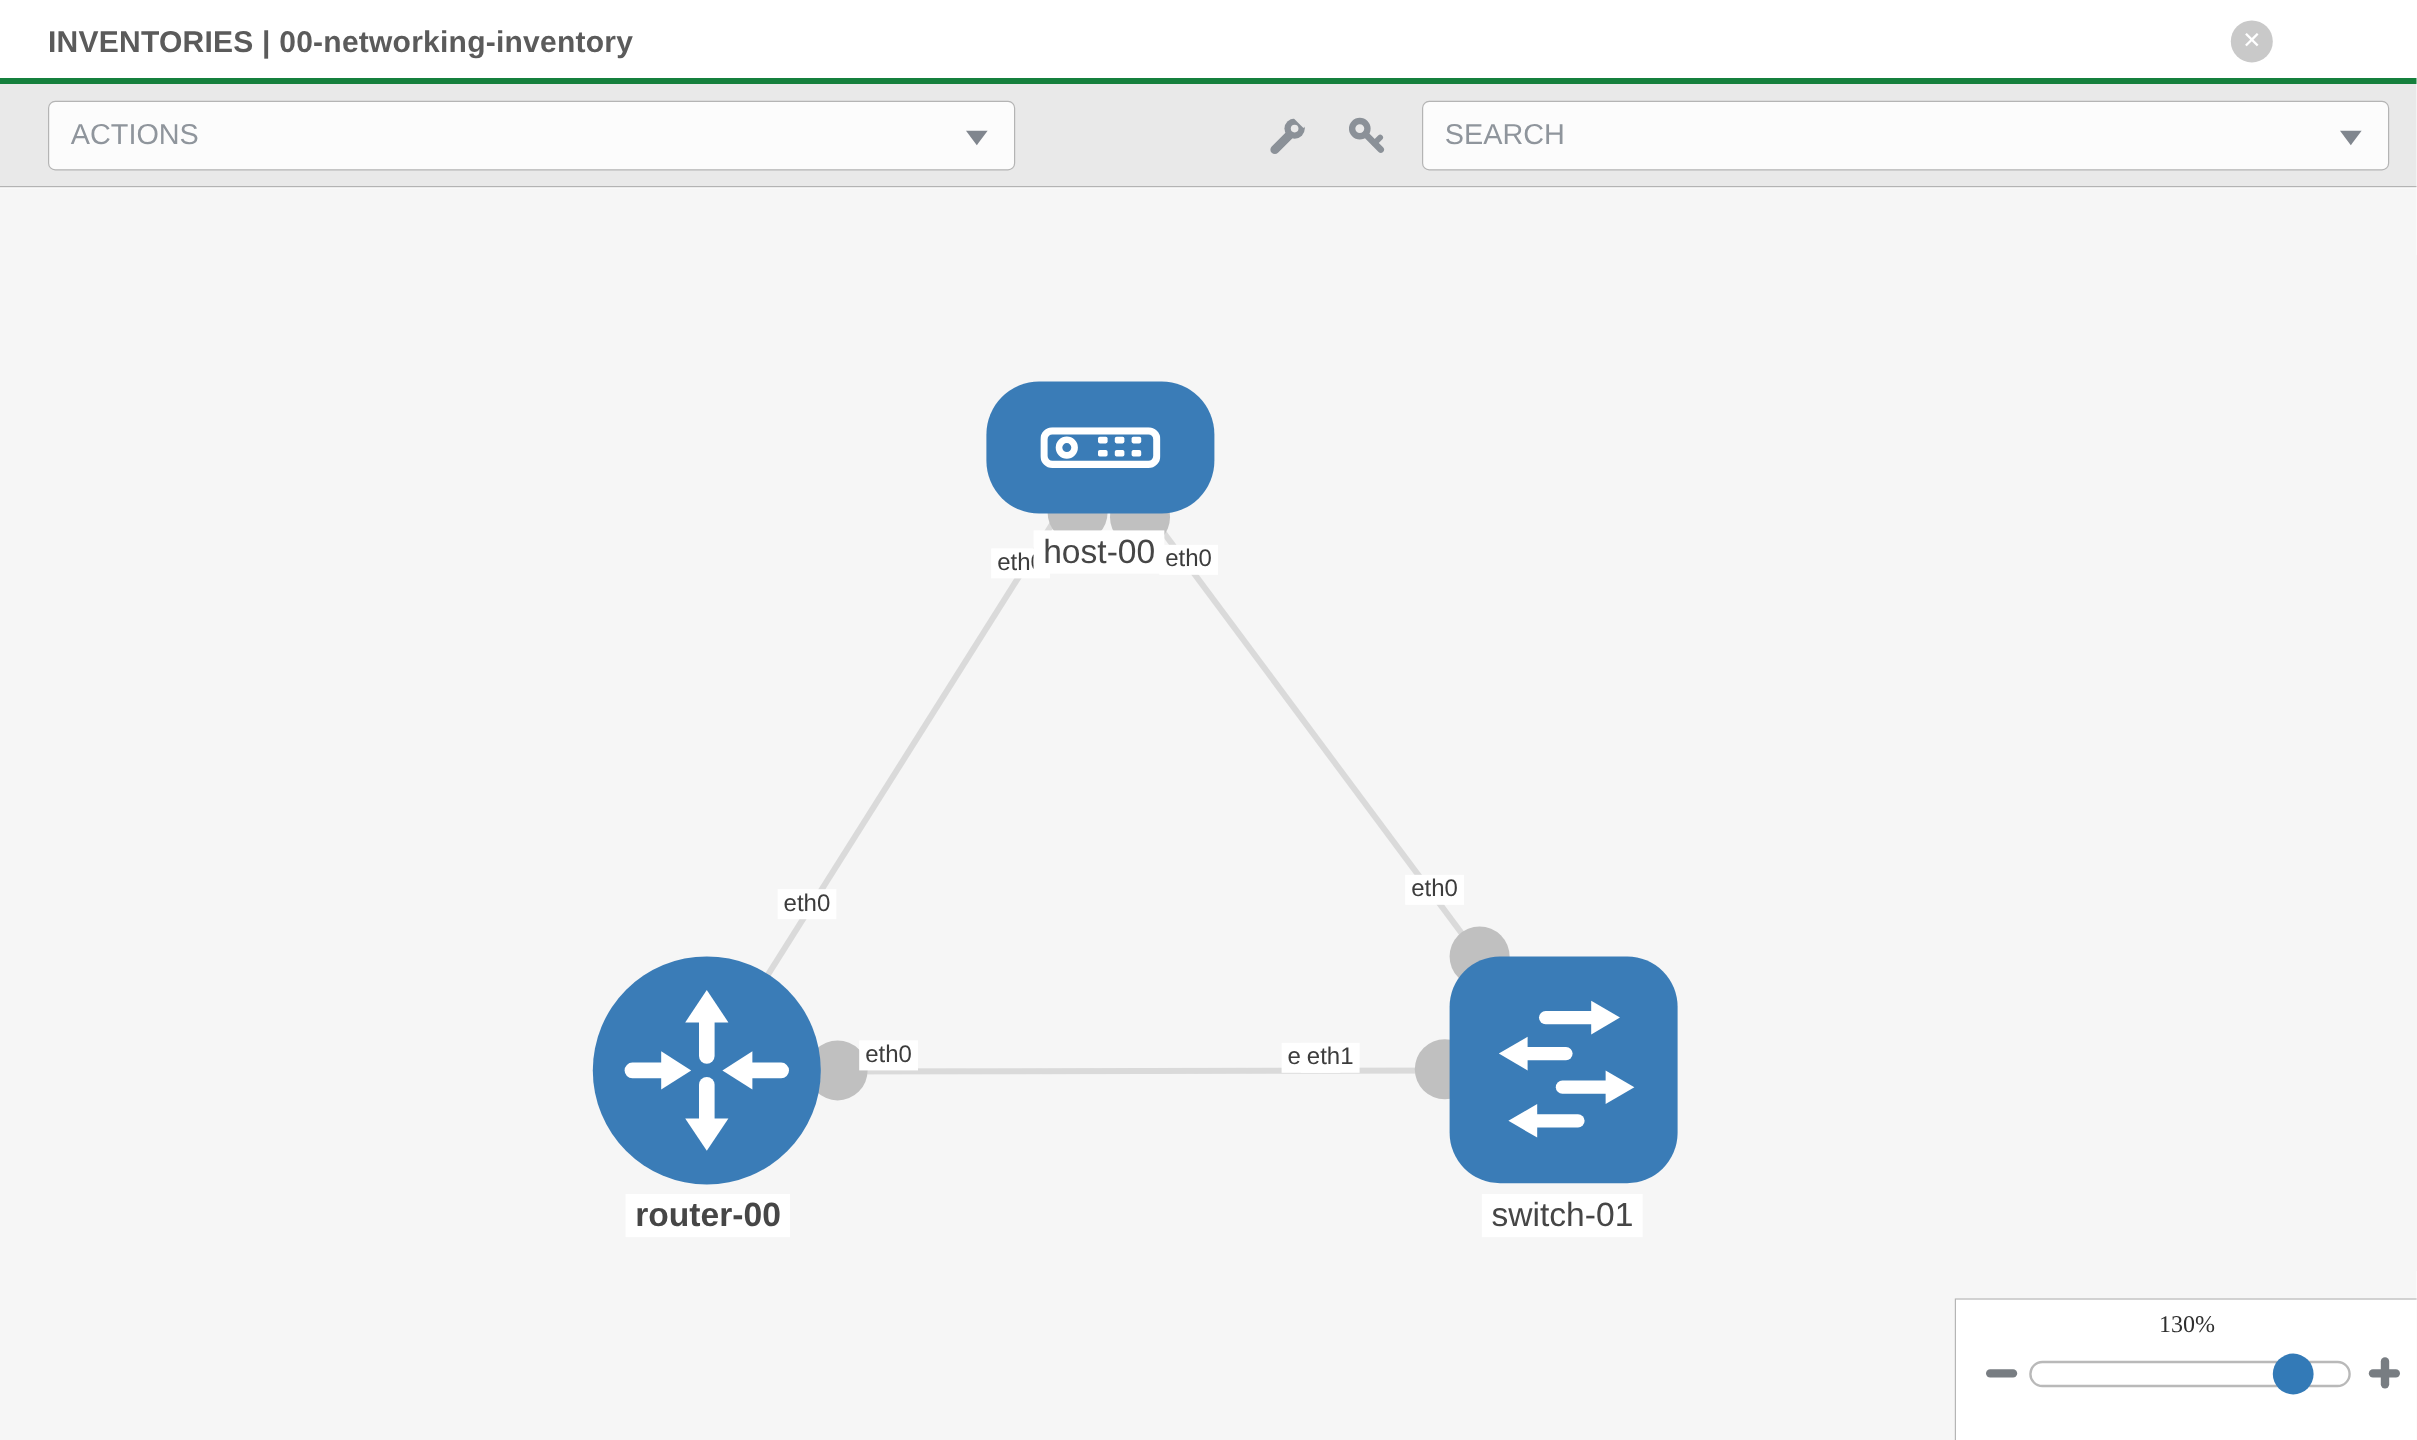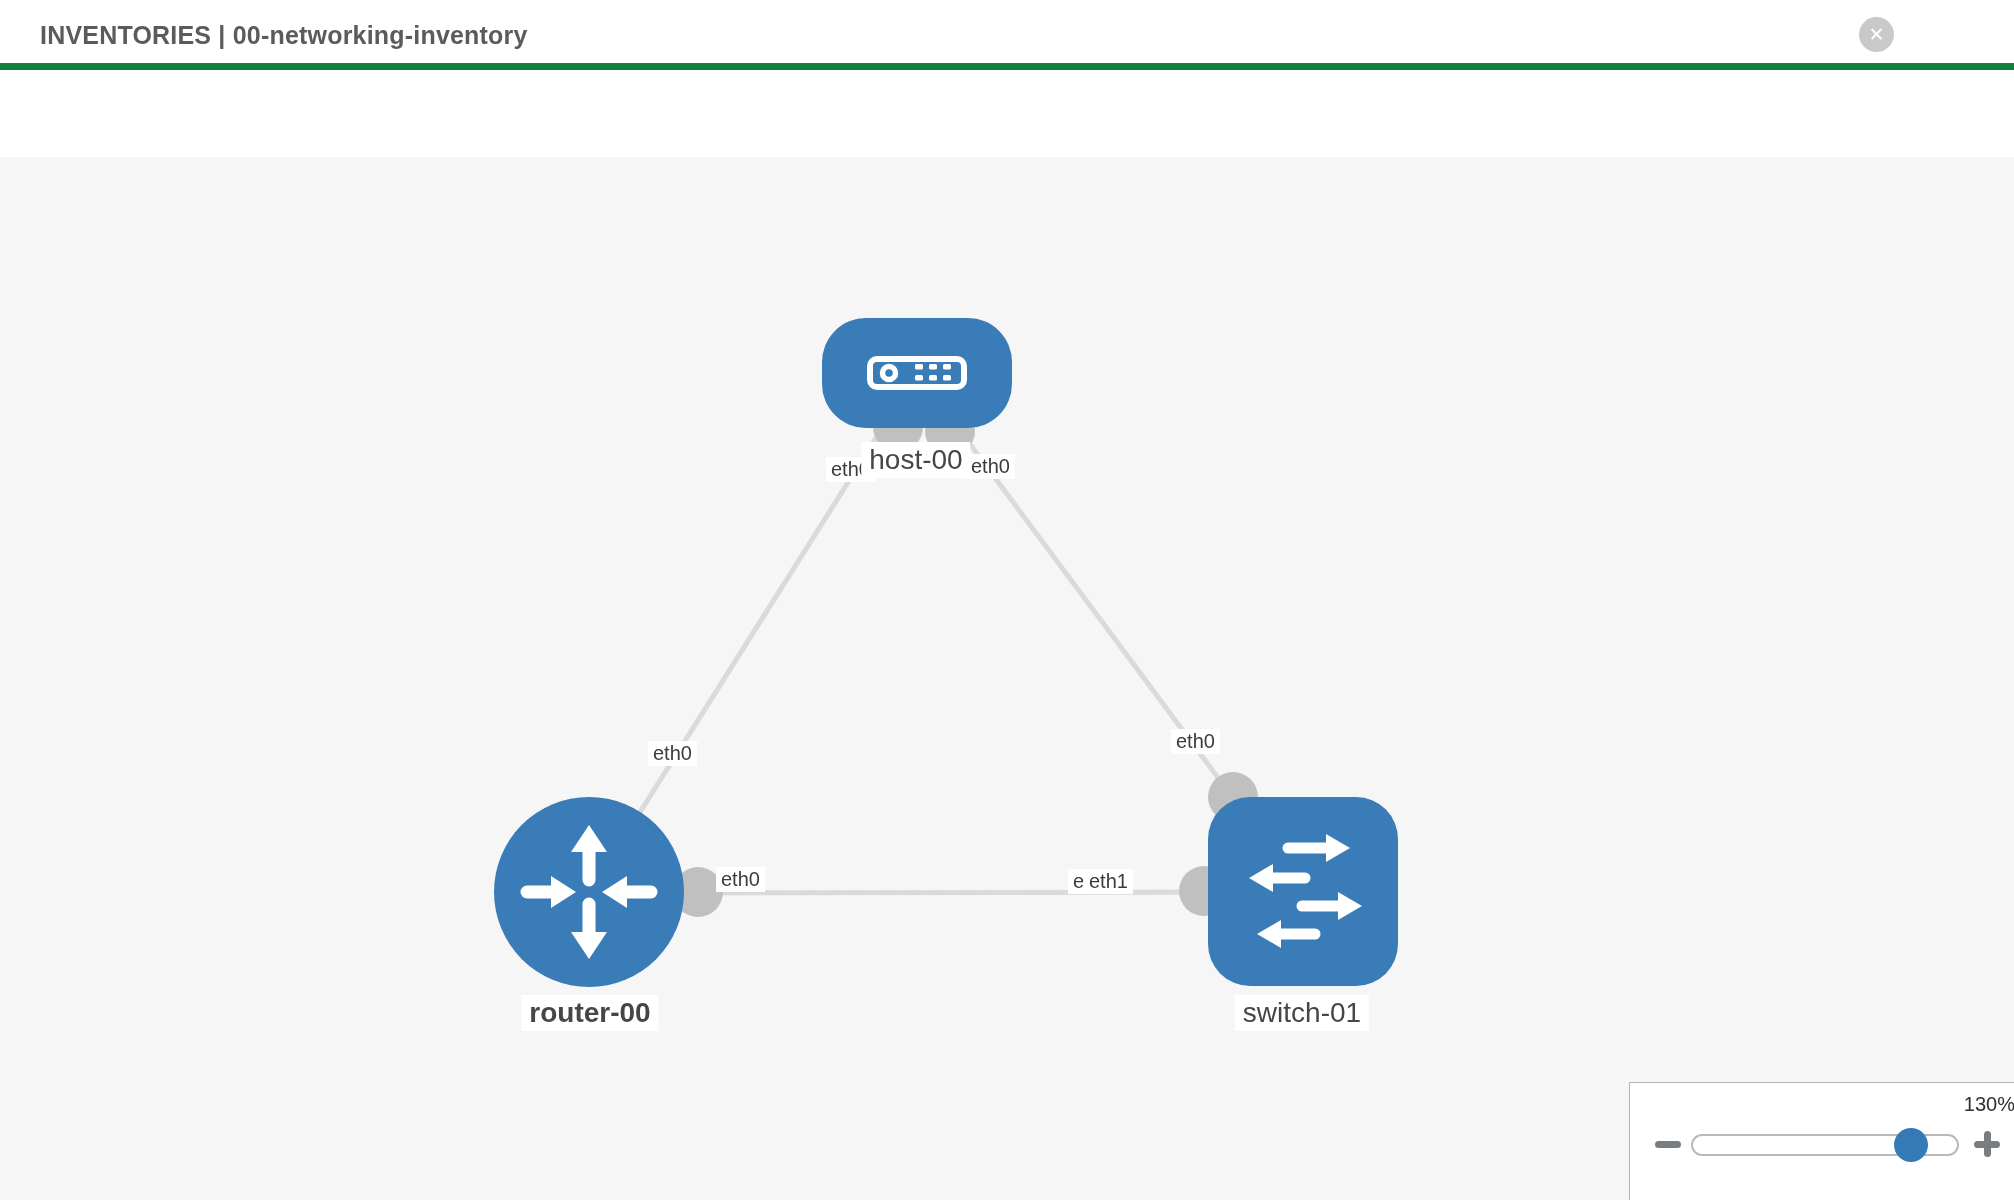--- a/index.html
+++ b/index.html
@@ -1,21 +1,21 @@
 <!DOCTYPE html>
 <html><head>
 <meta charset="utf-8">
 <style>
   * { margin:0; padding:0; box-sizing:border-box; }
   html,body { width:2014px; height:1200px; }
   body { font-family:"Liberation Sans","DejaVu Sans",sans-serif; background:#fff; }
   .window { position:relative; width:2014px; height:1200px; overflow:hidden; background:#fff; }
 
   
-  .header { position:relative; height:70px; background:#fff; border-bottom:7px solid #15803d; }
+  .header { position:relative; height:70px; background:#fff; border-bottom:5px solid #15803d; }
   .page-title { position:absolute; left:40px; top:0; line-height:70px; font-size:25px; font-weight:bold; color:#5b5b5b; letter-spacing:0.2px; }
   .close-btn { position:absolute; left:1859px; top:17px; width:35px; height:35px; border-radius:50%; background:#c9c9c9; cursor:pointer; display:flex; align-items:center; justify-content:center; }
   .close-btn .x { color:#fff; font-size:19px; font-weight:bold; line-height:1; }
 
   
   .toolbar { position:relative; height:86px; background:#e9e9e9; border-bottom:1px solid #b3b3b3; }
   .combo { position:absolute; top:14px; height:58px; background:#fcfcfc; border:1px solid #b4b4b4; border-radius:6px; display:flex; align-items:center; }
   .combo-actions { left:40px; width:806px; }
   .combo-search { left:1185px; width:806px; }
   .combo .label-text { margin-left:18px; font-size:24px; color:#8f959c; }
@@ -44,41 +44,67 @@
   .if-host-left    { left:826px;  top:300px; }
   .if-host-right   { left:966px;  top:297px; }
   .if-router-top   { left:648px;  top:584px; }
   .if-switch-top   { left:1171px; top:572px; }
   .if-router-right { left:716px;  top:710px; }
   .if-switch-under { left:1068px; top:712px; z-index:4; }
   .if-switch-over  { left:1084px; top:712px; z-index:5; }
 
   
   .zoom-panel { position:absolute; left:1629px; top:1082px; width:400px; height:130px; background:#fff; border:1px solid #b5b5b5; }
-  .zoom-level { position:absolute; left:0; top:10px; width:385px; text-align:right; font-size:20px; color:#2f2f2f; }
+  .zoom-level { position:absolute; left:0; top:10px; width:385px; text-align:center; font-size:20px; color:#2f2f2f;font-family:Liberation Serif, serif; }
   .zoom-minus { position:absolute; left:22px; top:46px; width:32px; height:30px; cursor:pointer; }
   .zoom-minus::before { content:""; position:absolute; left:3px; top:12px; width:26px; height:7px; border-radius:4px; background:#787d82; }
   .zoom-plus { position:absolute; left:341px; top:46px; width:32px; height:30px; cursor:pointer; }
   .zoom-plus::before { content:""; position:absolute; left:3px; top:12px; width:26px; height:7px; border-radius:4px; background:#787d82; }
   .zoom-plus::after  { content:""; position:absolute; left:12.5px; top:2px; width:7px; height:26px; border-radius:4px; background:#787d82; }
   .zoom-track { position:absolute; left:61px; top:51px; width:268px; height:22px; background:#fff; border:2px solid #b9b9b9; border-radius:12px; cursor:pointer; }
   .zoom-thumb { position:absolute; left:201px; top:-8px; width:34px; height:34px; border-radius:50%; background:#337ab7; cursor:grab; }
 </style>
 </head>
 <body>
 
 <div class="window">
 
   <div class="header">
     <div class="page-title">INVENTORIES | 00-networking-inventory</div>
     <div class="close-btn">
       <span class="x">✕</span>
     </div>
   </div>
 
+  <div class="toolbar">
+    <div class="combo combo-actions">
+      <span class="label-text">ACTIONS</span>
+      <span class="caret"></span>
+    </div>
+
+    <svg class="tool-icon wrench" viewBox="0 0 32 32">
+      <line x1="6" y1="27" x2="17" y2="16" stroke="#8b9198" stroke-width="7" stroke-linecap="round"></line>
+      <circle cx="21.5" cy="10.5" r="8" fill="#8b9198"></circle>
+      <circle cx="21.5" cy="10.5" r="3" fill="#e9e9e9"></circle>
+      <rect x="21" y="-1" width="12" height="8" fill="#e9e9e9" transform="rotate(45 27 3)"></rect>
+    </svg>
+
+    <svg class="tool-icon key" viewBox="0 0 32 32">
+      <g stroke="#8b9198" fill="none" stroke-linecap="round">
+        <circle cx="10.5" cy="10.5" r="6" stroke-width="5"></circle>
+        <path d="M15 15 L27 27" stroke-width="5"></path>
+        <path d="M22 22 L26.5 17.5" stroke-width="4.5"></path>
+      </g>
+    </svg>
+
+    <div class="combo combo-search">
+      <input type="text" placeholder="SEARCH" style="">
+      <span class="caret"></span>
+    </div>
+  </div>
 
   <div class="canvas">
 
     <svg class="links-layer" width="2014" height="1043" viewBox="0 0 2014 1043">
       <g stroke="#dadada" stroke-width="5">
         <line x1="917" y1="216" x2="589" y2="736"></line>
         <line x1="917" y1="216" x2="1303" y2="735"></line>
         <line x1="589" y1="736" x2="1303" y2="735"></line>
       </g>
       <g fill="#c0c0c0">

